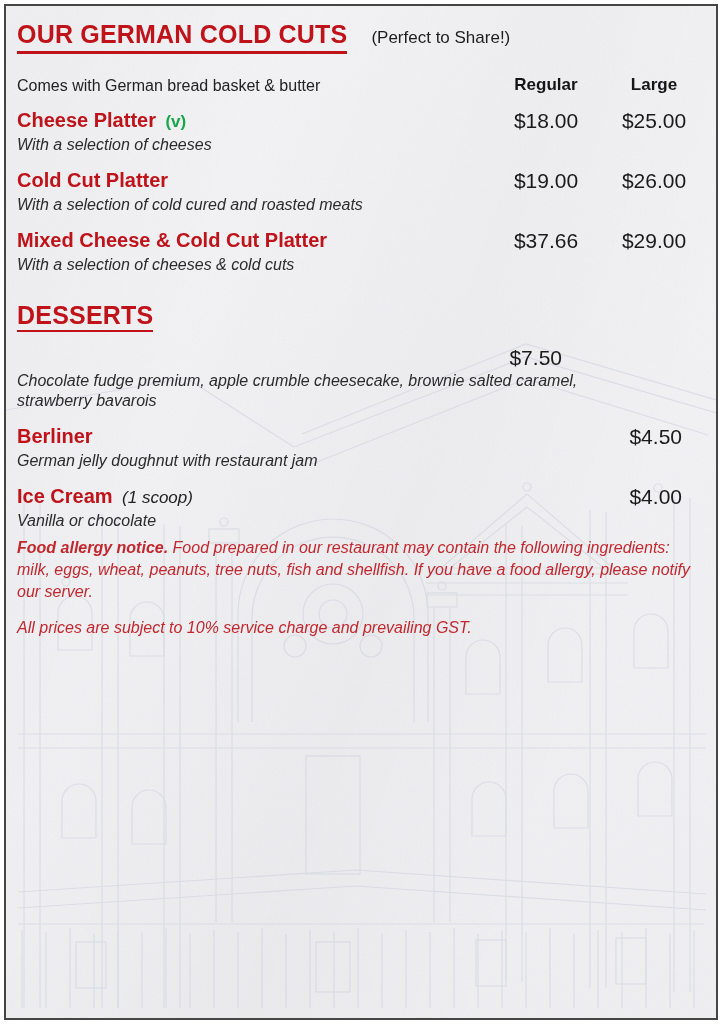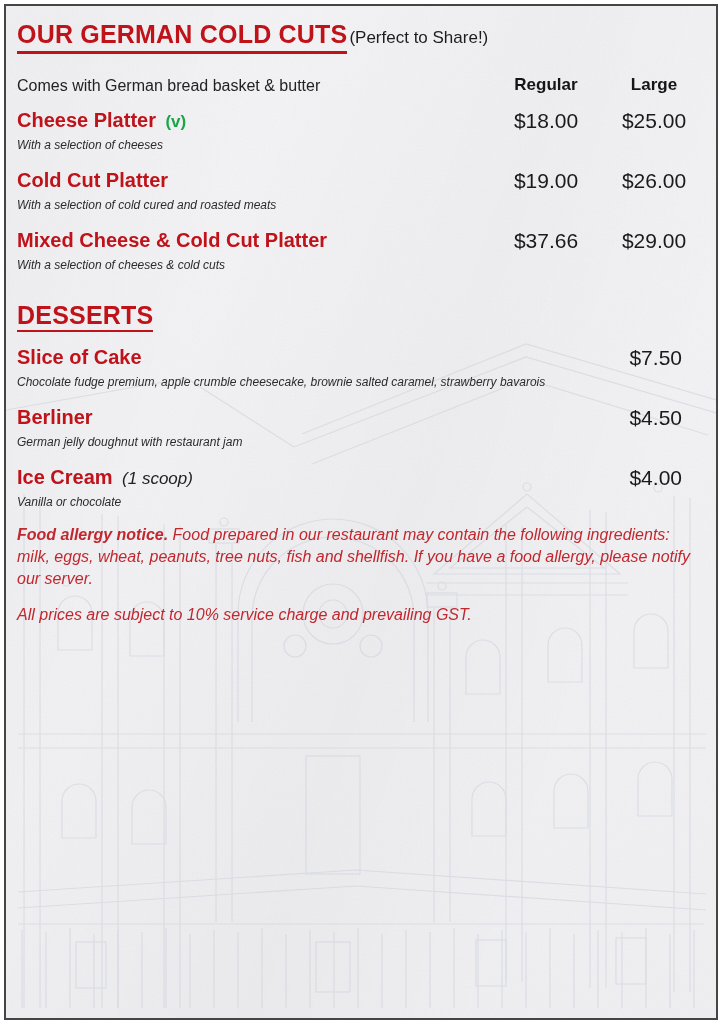--- a/index.html
+++ b/index.html
@@ -13,49 +13,49 @@
     border:2px solid #454545;
     background:
       linear-gradient(108deg, rgba(0,0,0,0.016) 8%, rgba(255,255,255,0) 28%, rgba(0,0,0,0.02) 55%, rgba(255,255,255,0) 78%),
       linear-gradient(#f5f5f7,#f1f1f4);
     overflow:hidden;
   }
   .grain{position:absolute;left:0;top:0;pointer-events:none;}
   .watermark{position:absolute;left:0;right:0;bottom:4px;pointer-events:none;}
   .content{position:relative;z-index:2;padding:14px 10px 0 11px;color:#1d1d1f;}
 
-  .title-row{display:flex;align-items:baseline;gap:2px;}
+  .title-row{display:flex;align-items:baseline;gap:24px;}
   h1.menu-title{
     margin:0;font-size:25px;font-weight:bold;letter-spacing:0.2px;
     color:#bf1219;display:inline-block;border-bottom:3px solid #bf1219;
     padding-bottom:2px;line-height:1.15;
   }
   .tagline{font-size:17px;color:#1d1d1f;}
 
   .subhead-row{display:grid;grid-template-columns:1fr 112px 104px;margin-top:9px;align-items:end;}
   .note{font-size:16px;color:#222;}
   .col-header{font-size:17px;font-weight:bold;text-align:center;color:#151515;padding-top:12px;}
 
   .cc-row{display:grid;grid-template-columns:1fr 112px 104px;margin-top:13px;align-items:start;}
   .item-nameline{grid-column:1;line-height:25px;}
   .item-name{font-size:20px;font-weight:bold;color:#bf1219;}
   .veg{font-size:17px;font-weight:600;color:#19a64b;margin-left:5px;}
   .qualifier{font-size:17px;font-style:italic;color:#222;margin-left:5px;}
-  .item-desc{grid-column:1;font-size:12px;font-style:italic;color:#2b2b2d;line-height:20px;margin-top:1px;max-width:604px;}
+  .item-desc{grid-column:1;font-size:16px;font-style:italic;color:#2b2b2d;line-height:20px;margin-top:1px;max-width:604px;}
   .price{font-size:21px;color:#1a1a1c;text-align:center;line-height:25px;}
 
   h2.section-title{
     margin:26px 0 0 0;font-size:25px;font-weight:bold;letter-spacing:0.2px;
     color:#bf1219;display:inline-block;border-bottom:2px solid #bf1219;
     padding-bottom:0;line-height:1.15;
   }
   .ds-row{display:grid;grid-template-columns:1fr 120px;margin-top:13px;align-items:start;}
   .ds-price{font-size:21px;color:#1a1a1c;text-align:right;padding-right:24px;line-height:25px;}
 
-  .allergy{margin:12px 10px 0 0;font-size:16px;font-style:italic;color:#c2272e;line-height:22px;max-width:676px;}
+  .allergy{margin:6px 10px 0 0;font-size:16px;font-style:italic;color:#c2272e;line-height:22px;max-width:676px;}
   .allergy .lead{font-weight:bold;}
   .gst{margin:14px 0 0 0;font-size:16px;font-style:italic;color:#c2272e;line-height:22px;}
 </style>
 </head>
 <body>
 
 <div class="page">
 
   <svg class="grain" width="712" height="1014" aria-hidden="true">
     <filter id="paperNoise">
@@ -180,23 +180,20 @@
       </div>
       <span class="price">$37.66</span>
       <span class="price">$29.00</span>
       <div class="item-desc">With a selection of cheeses &amp; cold cuts</div>
     </div>
 
     
     <h2 class="section-title">DESSERTS</h2>
 
     <div class="ds-row">
-      <div class="item-nameline">
-        <span class="item-name">Slice of Cake</span>
-      </div>
       <span class="ds-price">$7.50</span>
       <div class="item-desc">Chocolate fudge premium, apple crumble cheesecake, brownie salted caramel, strawberry bavarois</div>
     </div>
 
     <div class="ds-row">
       <div class="item-nameline">
         <span class="item-name">Berliner</span>
       </div>
       <span class="ds-price">$4.50</span>
       <div class="item-desc">German jelly doughnut with restaurant jam</div>

